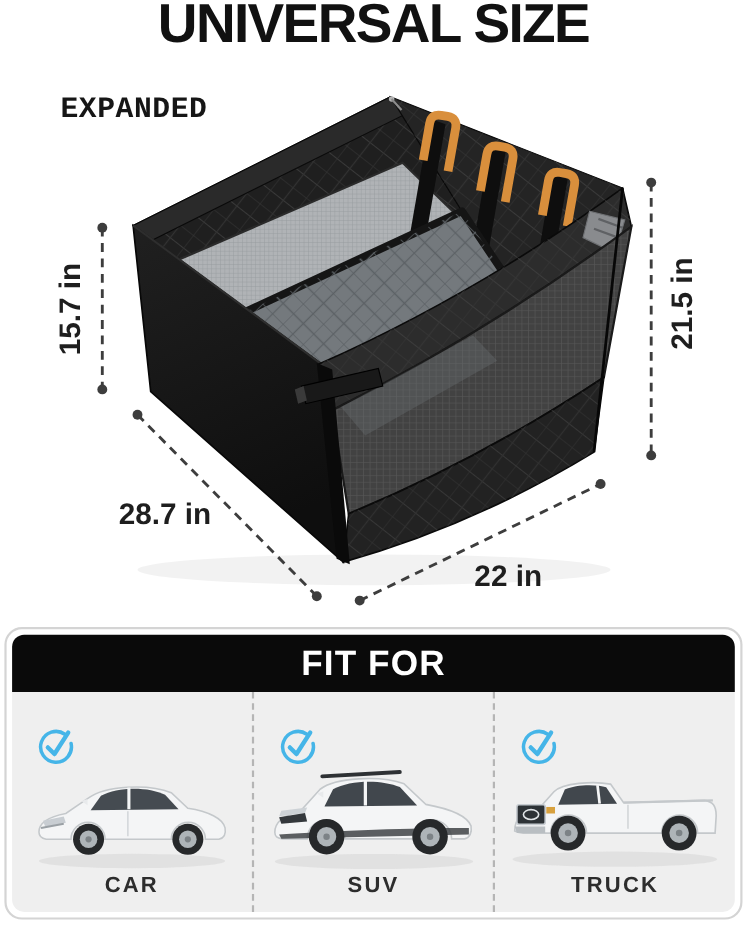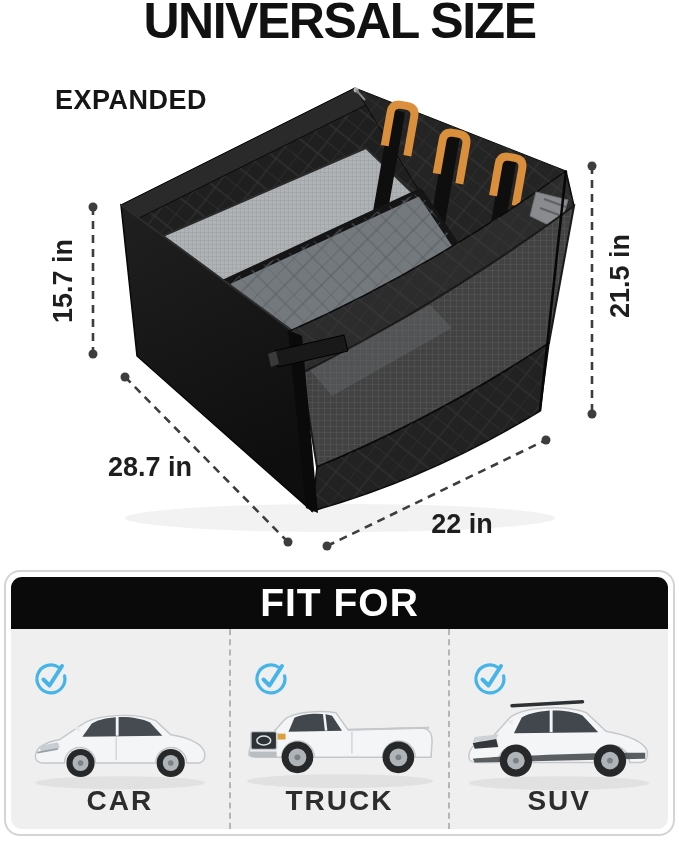--- a/index.html
+++ b/index.html
@@ -1,40 +1,40 @@
 <!DOCTYPE html>
 <html><head>
 <meta charset="utf-8">
 <style>
   html,body{margin:0;padding:0;background:#ffffff;}
   .stage{position:relative;width:679px;height:843px;background:#fff;overflow:hidden;
          font-family:"Liberation Sans",sans-serif;}
   .title{position:absolute;top:-4px;left:0;width:679px;margin:0;text-align:center;
          font-size:50px;line-height:1.0;font-weight:bold;letter-spacing:-1.5px;color:#111;}
   .expanded-label{position:absolute;left:55px;top:84px;font-size:27px;font-weight:bold;
-         line-height:1.22;color:#161616;letter-spacing:0.5px;}
+         line-height:1.22;color:#161616;letter-spacing:0.5px;font-family:Liberation Mono, monospace;}
   .diagram-svg{position:absolute;left:0;top:0;width:679px;height:560px;}
   .dim-text{font-family:"Liberation Sans",sans-serif;font-size:27px;font-weight:bold;fill:#1e1e1e;}
 
   .fitfor{position:absolute;left:4px;top:570px;width:671px;height:266px;box-sizing:border-box;
           background:#ffffff;border:2px solid #d4d4d4;border-radius:16px;padding:5px;}
   .fitfor-header{height:52px;background:#0a0a0a;border-radius:11px 11px 0 0;
           display:flex;align-items:center;justify-content:center;}
-  .fitfor-header span{color:#ffffff;font-size:39px;font-weight:bold;letter-spacing:1px;}
+  .fitfor-header span{color:#ffffff;font-size:32px;font-weight:bold;letter-spacing:1px;}
   .fitfor-body{height:200px;background:#efefef;border-radius:0 0 11px 11px;
           display:flex;position:relative;}
   .fit-col{flex:1 1 0;position:relative;}
   .fit-col + .fit-col{border-left:2px dashed #b5b5b5;}
   .check-badge{position:absolute;left:22px;top:32px;width:36px;height:36px;}
   .vehicle{position:absolute;left:50%;transform:translateX(-50%);}
   .vehicle.car{top:70px;width:188px;height:96px;}
   .vehicle.suv{top:56px;width:196px;height:114px;}
   .vehicle.truck{top:62px;width:198px;height:106px;}
   .fit-label{position:absolute;left:0;bottom:12px;width:100%;text-align:center;
-          font-size:28px;font-weight:bold;letter-spacing:2px;color:#2d2d2d;}
+          font-size:20px;font-weight:bold;letter-spacing:2px;color:#2d2d2d;}
 </style>
 </head>
 <body>
 
 <div class="stage">
 
   <svg class="diagram-svg" viewBox="0 0 679 560">
     <defs>
       <pattern id="pq" width="30" height="30" patternUnits="userSpaceOnUse" patternTransform="rotate(38)">
         <path d="M0,0H30M0,15H30" stroke="#404040" stroke-width="1.1" fill="none"></path>
@@ -168,20 +168,45 @@
           <path d="M57,34 L51,30 L57,28 Z" fill="#e8eaec"></path>
           <path d="M96,40 L96,64" stroke="#d3d6d9" stroke-width="1.5" fill="none"></path>
           <circle cx="58" cy="67" r="15" fill="#26282a"></circle>
             <circle cx="58" cy="67" r="8.5" fill="#aeb4b8"></circle>
             <circle cx="58" cy="67" r="3" fill="#7c8286"></circle>
           <circle cx="154" cy="67" r="15" fill="#26282a"></circle>
             <circle cx="154" cy="67" r="8.5" fill="#aeb4b8"></circle>
             <circle cx="154" cy="67" r="3" fill="#7c8286"></circle>
         </svg>
         <div class="fit-label">CAR</div>
+      </div>
+
+      <div class="fit-col">
+        <svg class="check-badge" viewBox="0 0 36 36">
+          <path d="M26.0,6.5 A14,14 0 1 0 31.6,14.9" fill="none" stroke="#45b5e8" stroke-width="3.2" stroke-linecap="round"></path>
+          <path d="M10.5,18.5 L16.5,24.5 L29,5" fill="none" stroke="#45b5e8" stroke-width="4" stroke-linecap="round" stroke-linejoin="round"></path>
+        </svg>
+        <svg class="vehicle suv" viewBox="0 0 200 110">
+          <ellipse cx="100" cy="97" rx="92" ry="7" fill="#dcdcdc" opacity="0.7"></ellipse>
+          <path d="M52,18 L124,14" stroke="#2e3134" stroke-width="3.5" stroke-linecap="round" fill="none"></path>
+          <path d="M8,70 C8,60 16,54 32,50 L50,30 C64,19 106,17 128,25 L148,44 C170,48 186,54 190,64 C191,70 189,75 184,76 L172,76 A17.5,17.5 0 0 0 137,76 L73,76 A17.5,17.5 0 0 0 38,76 L15,76 C10,75 8,74 8,70 Z" fill="#f4f5f6" stroke="#c4c8cb" stroke-width="1.5"></path>
+          <path d="M54,46 L62,30 C78,21 108,21 124,28 L140,45 Z" fill="#41474d"></path>
+          <path d="M92,22 L92,45" stroke="#f4f5f6" stroke-width="3" fill="none"></path>
+          <path d="M14,50 L38,47 L36,52 L12,55 Z" fill="#cdd2d6"></path>
+          <path d="M12,56 L36,52 L38,60 L14,62 Z" fill="#34383c"></path>
+          <path d="M12,72 C50,69 150,65 188,66 L188,72 L14,76 Z" fill="#3f4347" opacity="0.85"></path>
+          <path d="M53,38 L47,34 L53,32 Z" fill="#e8eaec"></path>
+          <circle cx="56" cy="74" r="16.5" fill="#26282a"></circle>
+            <circle cx="56" cy="74" r="9" fill="#aeb4b8"></circle>
+            <circle cx="56" cy="74" r="3" fill="#7c8286"></circle>
+          <circle cx="152" cy="74" r="16.5" fill="#26282a"></circle>
+            <circle cx="152" cy="74" r="9" fill="#aeb4b8"></circle>
+            <circle cx="152" cy="74" r="3" fill="#7c8286"></circle>
+        </svg>
+        <div class="fit-label">SUV</div>
       </div>
 
       <div class="fit-col">
         <svg class="check-badge" viewBox="0 0 36 36">
           <path d="M26.0,6.5 A14,14 0 1 0 31.6,14.9" fill="none" stroke="#45b5e8" stroke-width="3.2" stroke-linecap="round"></path>
           <path d="M10.5,18.5 L16.5,24.5 L29,5" fill="none" stroke="#45b5e8" stroke-width="4" stroke-linecap="round" stroke-linejoin="round"></path>
         </svg>
         <svg class="vehicle truck" viewBox="0 0 200 105">
           <ellipse cx="100" cy="90" rx="94" ry="7" fill="#dcdcdc" opacity="0.7"></ellipse>
           <path d="M8,64 C8,52 14,48 28,46 L44,28 C52,20 80,18 96,21 L108,38 L182,36 C190,37 193,41 193,50 L192,66 L176,66 A16.5,16.5 0 0 0 143,66 L74,66 A16.5,16.5 0 0 0 41,66 L16,66 C10,65 8,64 8,64 Z" fill="#f4f5f6" stroke="#c4c8cb" stroke-width="1.5"></path>
@@ -196,40 +221,15 @@
           <circle cx="57" cy="66" r="16" fill="#26282a"></circle>
             <circle cx="57" cy="66" r="9" fill="#aeb4b8"></circle>
             <circle cx="57" cy="66" r="3" fill="#7c8286"></circle>
           <circle cx="159" cy="66" r="16" fill="#26282a"></circle>
             <circle cx="159" cy="66" r="9" fill="#aeb4b8"></circle>
             <circle cx="159" cy="66" r="3" fill="#7c8286"></circle>
         </svg>
         <div class="fit-label">TRUCK</div>
       </div>
 
-      <div class="fit-col">
-        <svg class="check-badge" viewBox="0 0 36 36">
-          <path d="M26.0,6.5 A14,14 0 1 0 31.6,14.9" fill="none" stroke="#45b5e8" stroke-width="3.2" stroke-linecap="round"></path>
-          <path d="M10.5,18.5 L16.5,24.5 L29,5" fill="none" stroke="#45b5e8" stroke-width="4" stroke-linecap="round" stroke-linejoin="round"></path>
-        </svg>
-        <svg class="vehicle suv" viewBox="0 0 200 110">
-          <ellipse cx="100" cy="97" rx="92" ry="7" fill="#dcdcdc" opacity="0.7"></ellipse>
-          <path d="M52,18 L124,14" stroke="#2e3134" stroke-width="3.5" stroke-linecap="round" fill="none"></path>
-          <path d="M8,70 C8,60 16,54 32,50 L50,30 C64,19 106,17 128,25 L148,44 C170,48 186,54 190,64 C191,70 189,75 184,76 L172,76 A17.5,17.5 0 0 0 137,76 L73,76 A17.5,17.5 0 0 0 38,76 L15,76 C10,75 8,74 8,70 Z" fill="#f4f5f6" stroke="#c4c8cb" stroke-width="1.5"></path>
-          <path d="M54,46 L62,30 C78,21 108,21 124,28 L140,45 Z" fill="#41474d"></path>
-          <path d="M92,22 L92,45" stroke="#f4f5f6" stroke-width="3" fill="none"></path>
-          <path d="M14,50 L38,47 L36,52 L12,55 Z" fill="#cdd2d6"></path>
-          <path d="M12,56 L36,52 L38,60 L14,62 Z" fill="#34383c"></path>
-          <path d="M12,72 C50,69 150,65 188,66 L188,72 L14,76 Z" fill="#3f4347" opacity="0.85"></path>
-          <path d="M53,38 L47,34 L53,32 Z" fill="#e8eaec"></path>
-          <circle cx="56" cy="74" r="16.5" fill="#26282a"></circle>
-            <circle cx="56" cy="74" r="9" fill="#aeb4b8"></circle>
-            <circle cx="56" cy="74" r="3" fill="#7c8286"></circle>
-          <circle cx="152" cy="74" r="16.5" fill="#26282a"></circle>
-            <circle cx="152" cy="74" r="9" fill="#aeb4b8"></circle>
-            <circle cx="152" cy="74" r="3" fill="#7c8286"></circle>
-        </svg>
-        <div class="fit-label">SUV</div>
-      </div>
-
     </div>
   </section>
 </div>
 
 </body></html>

